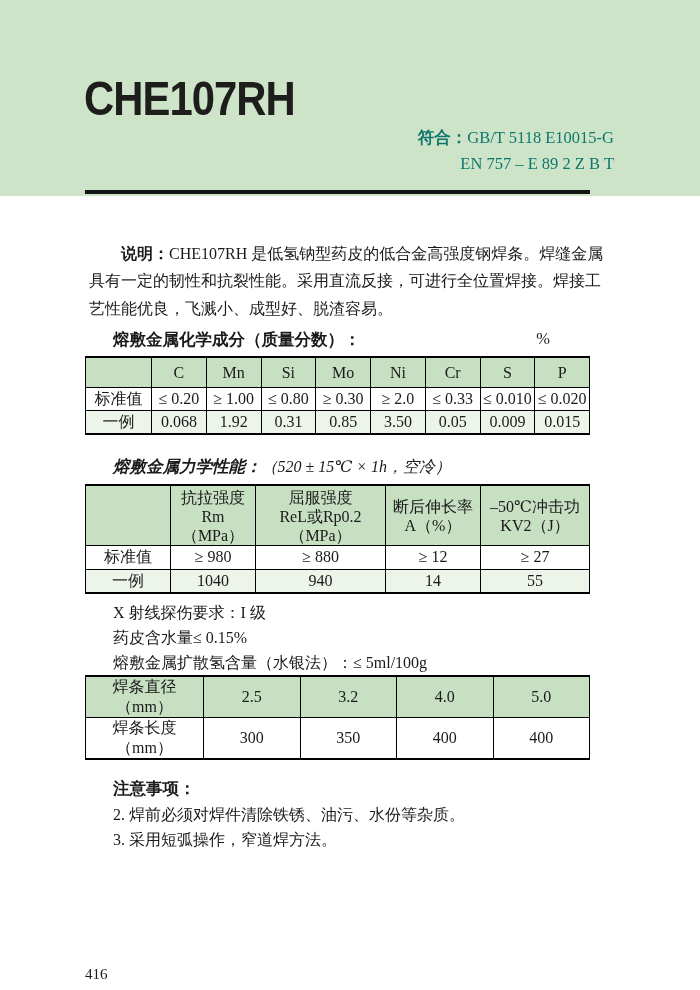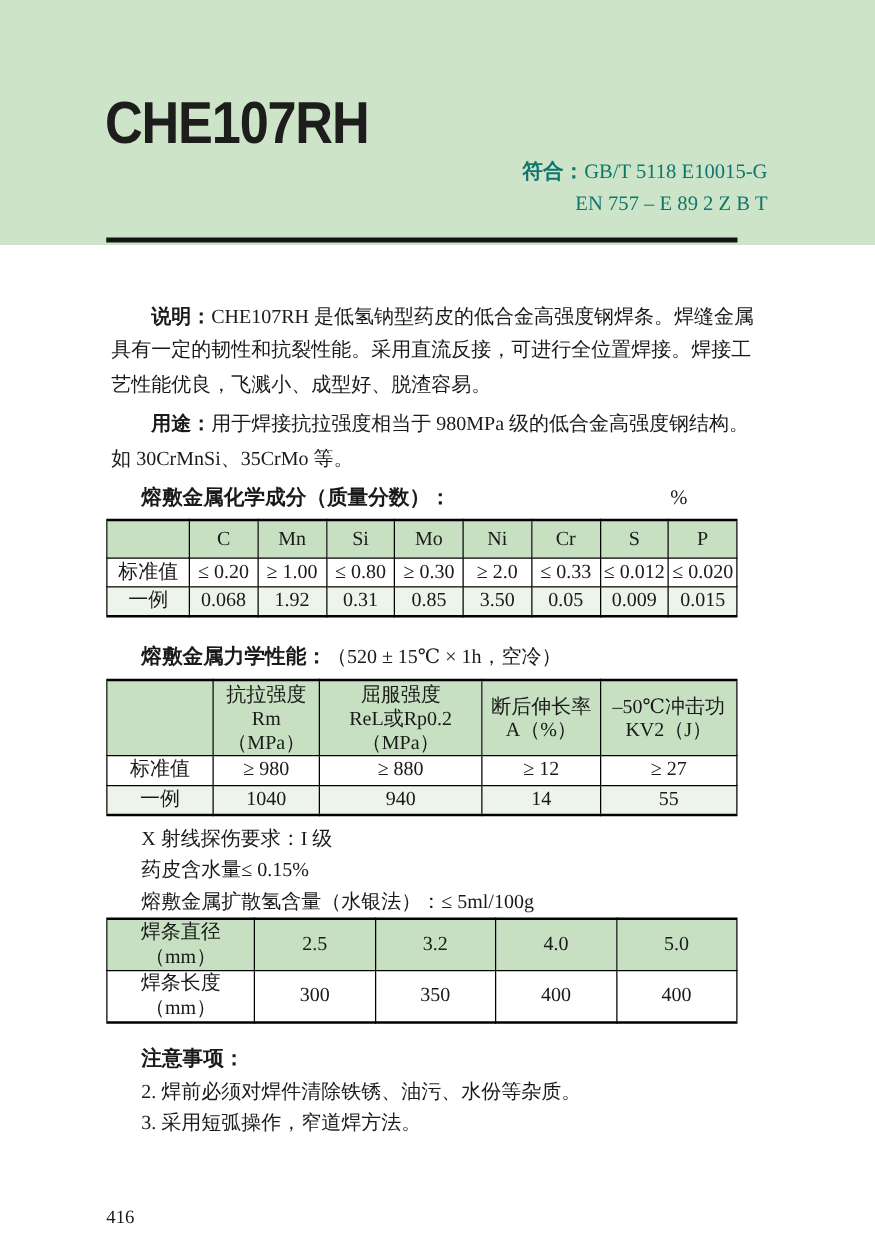--- a/index.html
+++ b/index.html
@@ -26,21 +26,21 @@
   .rule{position:absolute;top:190px;left:85px;width:505px;height:4px;background:#141414;}
   
   .content{position:absolute;top:236px;left:85px;width:530px;font-size:16px;line-height:27.4px;}
   .para{margin:4px;text-indent:2em;}
   .lbl-sans{font-family:"Liberation Sans","DejaVu Sans",sans-serif;font-weight:bold;}
   .sec-title{font-family:"Liberation Sans","DejaVu Sans",sans-serif;font-weight:bold;
              font-size:16.5px;line-height:22px;padding-left:28px;}
   .sec-title .cond{font-family:"Liberation Serif","DejaVu Serif",serif;font-weight:normal;font-size:16px;}
   .sec-title.chem{margin:6px 0 6px;display:flex;justify-content:space-between;width:505px;padding-left:28px;box-sizing:border-box;text-align:center;}
   .sec-title.chem .unit{font-family:"Liberation Serif","DejaVu Serif",serif;font-weight:normal;margin-right:40px;}
-  .sec-title.mech{margin:20px 0 6px;}
+  .sec-title.mech{margin:20px 0 6px;font-style:italic;}
   .sec-title.cur{margin:14px 0 6px;}
   
   table{border-collapse:collapse;width:505px;table-layout:fixed;text-align:center;
         font-size:16px;line-height:20px;border-top:2.5px solid #000;border-bottom:2.5px solid #000;}
   th,td{border:1px solid #000;font-weight:normal;padding:0 2px;overflow:hidden;}
   thead th{background:var(--thgreen);}
   #chem-table thead th{height:29px;}
   #chem-table tbody tr{height:23px;}
   #chem-table tbody tr:nth-child(2) td{background:var(--tint);}
   #chem-table col.c-lab{width:66px;}
@@ -70,21 +70,20 @@
       <div><span class="lbl">符合：</span><span>GB/T 5118 E10015-G</span></div>
       <div><span>EN 757 – E 89 2 Z B T</span></div>
     </div>
     <div class="rule"></div>
   </header>
 
   <main class="content">
 
     <p class="para"><span class="lbl-sans">说明：</span><span>CHE107RH 是低氢钠型药皮的低合金高强度钢焊条。焊缝金属具有一定的韧性和抗裂性能。采用直流反接，可进行全位置焊接。焊接工艺性能优良，飞溅小、成型好、脱渣容易。</span></p>
 
-    <p class="para"><span class="lbl-sans">用途：</span><span>用于焊接抗拉强度相当于 980MPa 级的低合金高强度钢结构。如 30CrMnSi、35CrMo 等。</span></p>
 
     <div class="sec-title chem">
       <span>熔敷金属化学成分（质量分数）：</span>
       <span class="unit">%</span>
     </div>
     <table id="chem-table">
       <colgroup>
           <col class="c-lab">
           <col span="8">
         </colgroup>
@@ -103,21 +102,21 @@
         </thead>
         <tbody>
           <tr>
             <td>标准值</td>
             <td>≤ 0.20</td>
             <td>≥ 1.00</td>
             <td>≤ 0.80</td>
             <td>≥ 0.30</td>
             <td>≥ 2.0</td>
             <td>≤ 0.33</td>
-            <td>≤ 0.012</td>
+            <td>≤ 0.010</td>
             <td>≤ 0.020</td>
           </tr>
           <tr>
             <td>一例</td>
             <td>0.068</td>
             <td>1.92</td>
             <td>0.31</td>
             <td>0.85</td>
             <td>3.50</td>
             <td>0.05</td>

